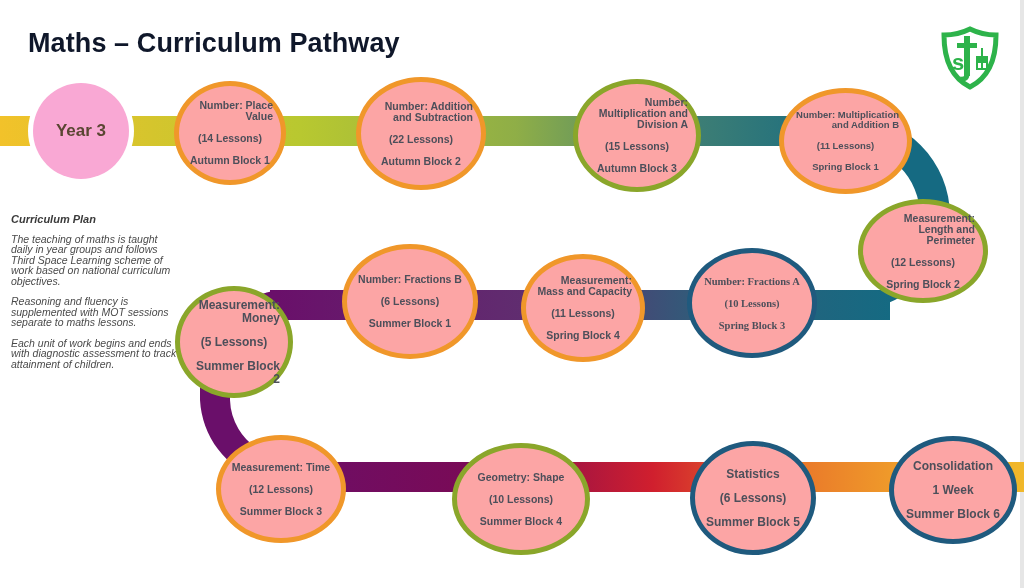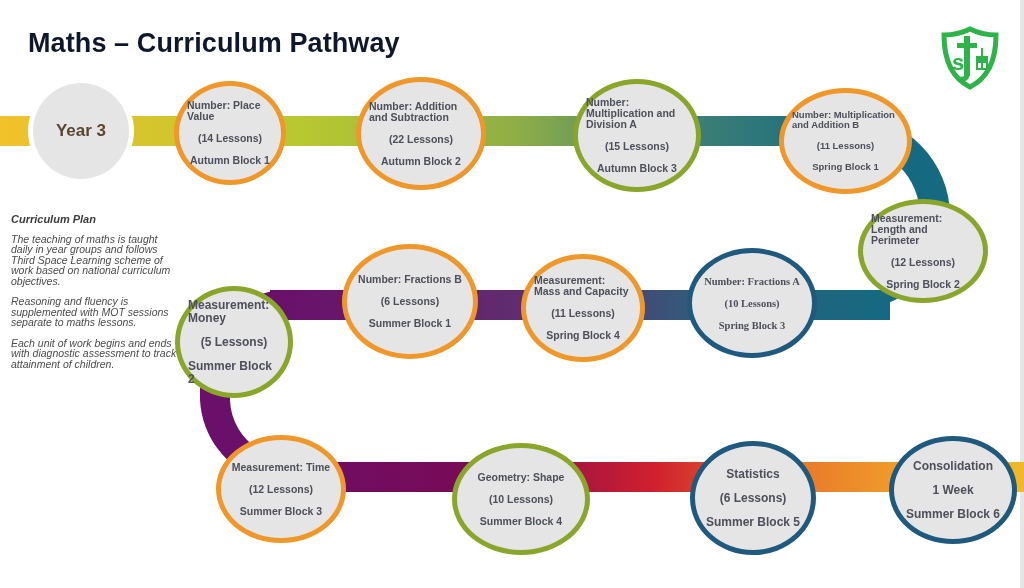--- a/index.html
+++ b/index.html
@@ -10,28 +10,28 @@
     .right-edge { position: absolute; right: 0; top: 0; width: 4px; height: 588px; background: #e6e6e6; }
     .title {
       position: absolute; left: 28px; top: 28px; margin: 0;
       font-family: "Liberation Sans", sans-serif; font-weight: bold; font-size: 27px;
       color: #0f172a; letter-spacing: 0.1px;
     }
     .logo { position: absolute; left: 938px; top: 26px; width: 64px; height: 64px; }
     svg.path-layer { position: absolute; left: 0; top: 0; }
     .year-badge {
       position: absolute; left: 33px; top: 83px; width: 96px; height: 96px; border-radius: 50%;
-      background: #e5e5e5; display: flex; align-items: center; justify-content: center;
+      background: #f9a8d4; display: flex; align-items: center; justify-content: center;
       box-shadow: 0 0 0 5px #ffffff;
     }
     .year-badge span { font-weight: bold; font-size: 17px; color: #5a4632; }
     .node {
-      position: absolute; box-sizing: border-box; border-radius: 50%; background: #e5e5e5;
+      position: absolute; box-sizing: border-box; border-radius: 50%; background: #fca5a5;
       display: flex; flex-direction: column; align-items: center; justify-content: center;
-      text-align: left; color: #4d4f5a; font-weight: bold; font-size: 10.5px; line-height: 11px;
+      text-align: right; color: #4d4f5a; font-weight: bold; font-size: 10.5px; line-height: 11px;
       padding: 0 8px;
     }
     .node.orange { border: 5px solid #f0972a; }
     .node.green  { border: 5px solid #8aa62a; }
     .node.blue   { border: 5px solid #1f5a7e; }
     .node .n-title { display: block; }
     .node .n-lessons { display: block; margin-top: 11px; }
     .node .n-block { display: block; margin-top: 11px; }
     .node.big { font-size: 12px; line-height: 13px; }
     .plan {

